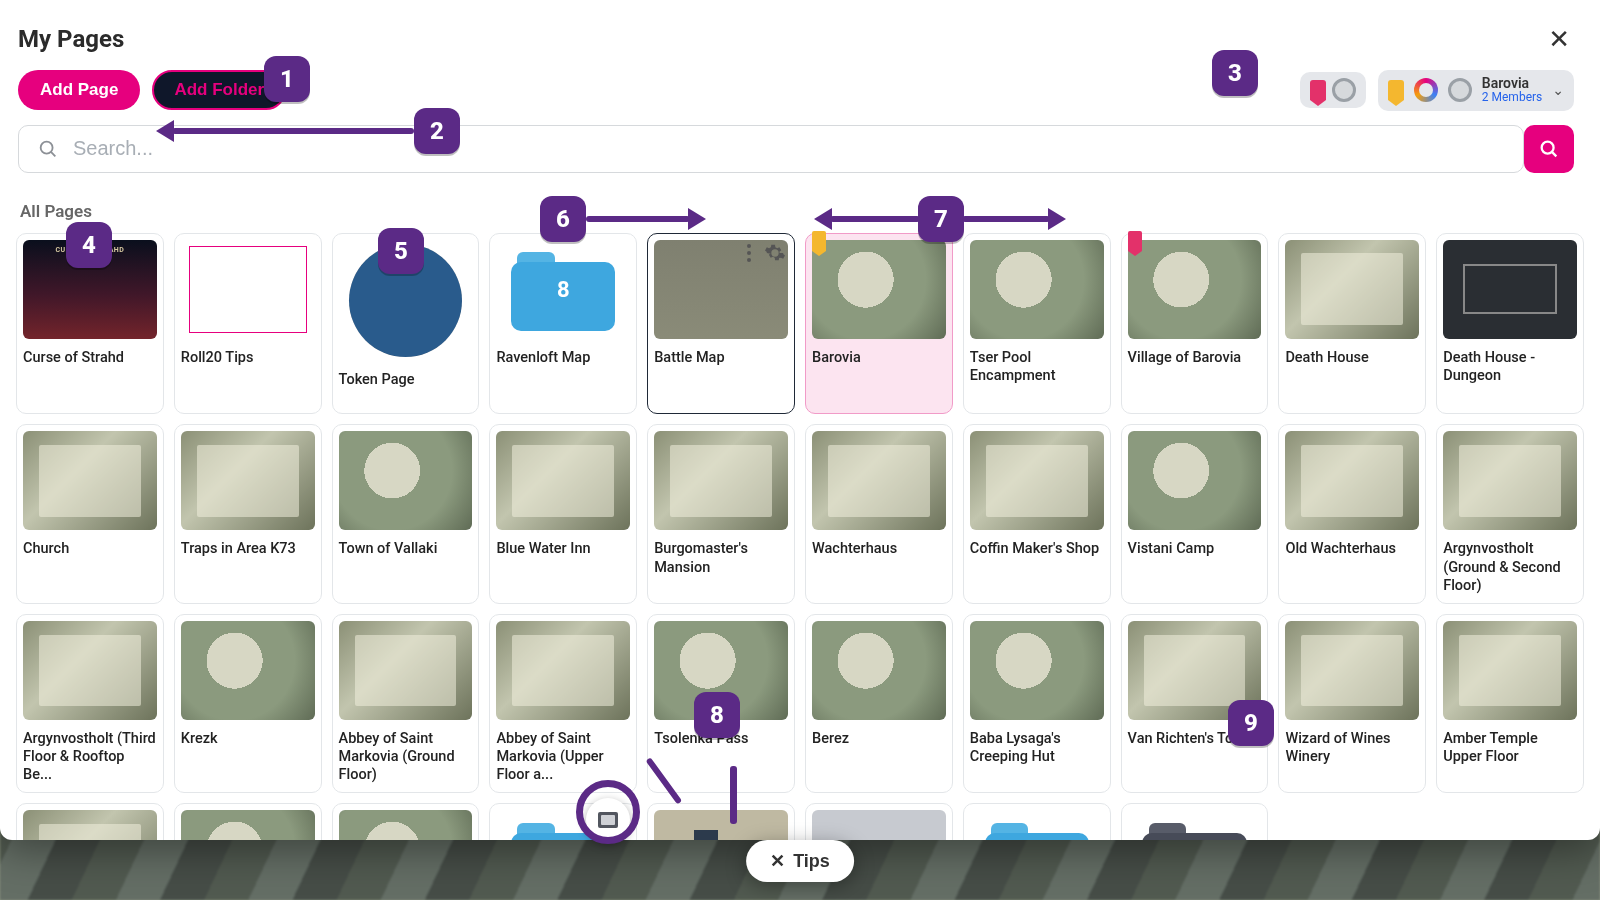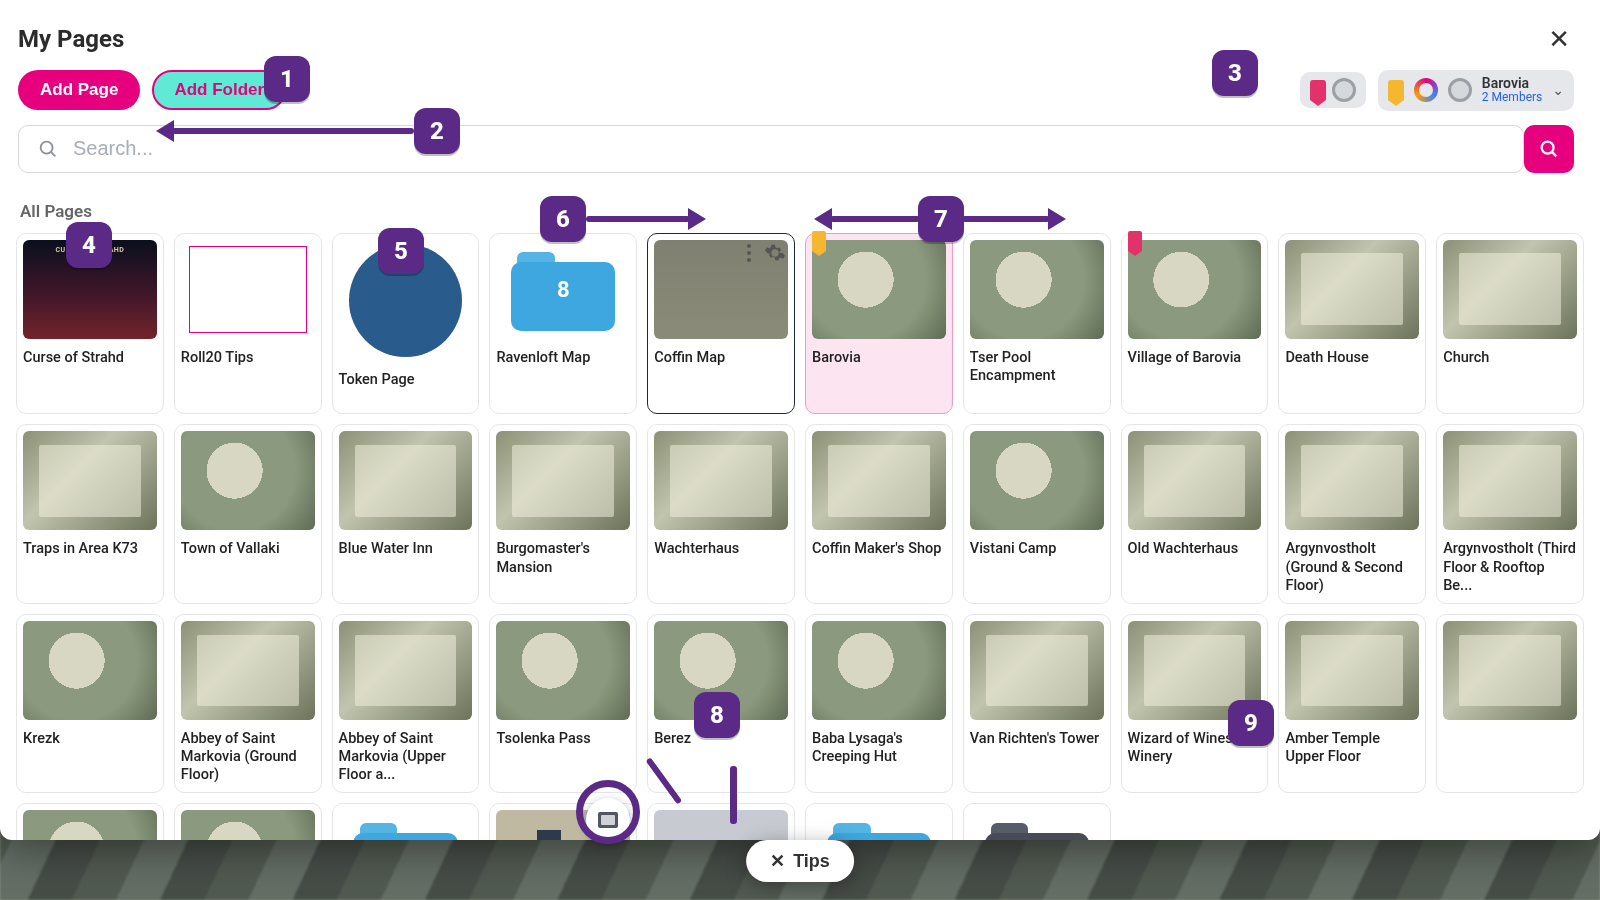--- a/index.html
+++ b/index.html
@@ -23,21 +23,21 @@
 
   .panel-head { padding: 22px 26px 14px 18px; }
   .title-row { display:flex; justify-content:space-between; align-items:center; }
   .title { font-size: 24px; font-weight:700; color:#2b2b2b; }
   .close-x { font-size:26px; color:#333; cursor:pointer; line-height:1; padding:4px; }
 
   .actions-row { display:flex; justify-content:space-between; align-items:center; margin-top:14px; }
   .btn-row { display:flex; gap:12px; align-items:center; }
   .btn { border-radius: 22px; font-size:17px; font-weight:600; padding:10px 22px; cursor:pointer; border:none; }
   .btn-pink { background:#e6007e; color:#fff; }
-  .btn-outline { background:#5eead4; color:#e6007e; border:2px solid #e6007e; padding:8px 20px; }
+  .btn-outline { background:#0f172a; color:#e6007e; border:2px solid #e6007e; padding:8px 20px; }
 
   .right-cluster { display:flex; align-items:center; gap:12px; }
   .chip { background:#e5e7eb; border-radius:10px; padding:6px 10px; display:flex; align-items:center; gap:6px; }
   .chip2 { background:#e5e7eb; border-radius:10px; padding:6px 10px; display:flex; align-items:center; gap:10px; }
   .flag-icon { width:16px; height:20px; border-radius:3px 3px 0 0; position:relative; }
   .flag-red { background:#e3316a; }
   .flag-yellow { background:#f4b72f; }
   .flag-icon::after { content:""; position:absolute; bottom:-6px; left:0; border-left:8px solid transparent; border-right:8px solid transparent; }
   .flag-red::after { border-top:6px solid #e3316a; }
   .flag-yellow::after { border-top:6px solid #f4b72f; }
@@ -207,39 +207,43 @@
       <div class="dots">
               <span></span>
               <span></span>
               <span></span>
             </div>
       <svg class="gear" viewBox="0 0 24 24" fill="currentColor">
               <path d="M12 8a4 4 0 100 8 4 4 0 000-8zm9 4a7 7 0 01-.1 1.2l2 1.6-2 3.4-2.4-1a7 7 0 01-2 .1l-.4 2.6h-4l-.4-2.6a7 7 0 01-2-1.1l-2.4 1-2-3.4 2-1.6A7 7 0 013 12a7 7 0 01.1-1.2l-2-1.6 2-3.4 2.4 1a7 7 0 012-1.1L8 3h4l.4 2.6a7 7 0 012 1.1l2.4-1 2 3.4-2 1.6c.1.4.2.8.2 1.3z"></path>
             </svg>
     </div>
           <div class="thumb th-grey"></div>
-          <div class="card-label">Coffin Map</div>
+          <div class="card-label">Battle Map</div>
         </div>
         <div class="card selected">
           <span class="ribbon rb-y"></span>
           <div class="thumb th-town"></div>
           <div class="card-label">Barovia</div>
         </div>
         <div class="card">
           <div class="thumb th-town"></div>
           <div class="card-label">Tser Pool Encampment</div>
         </div>
         <div class="card">
           <span class="ribbon rb-r"></span>
           <div class="thumb th-town"></div>
           <div class="card-label">Village of Barovia</div>
         </div>
         <div class="card">
           <div class="thumb th-map"></div>
           <div class="card-label">Death House</div>
+        </div>
+        <div class="card">
+          <div class="thumb th-dark"></div>
+          <div class="card-label">Death House - Dungeon</div>
         </div>
         <div class="card">
           <div class="thumb th-map"></div>
           <div class="card-label">Church</div>
         </div>
         <div class="card">
           <div class="thumb th-map"></div>
           <div class="card-label">Traps in Area K73</div>
         </div>
         <div class="card">

